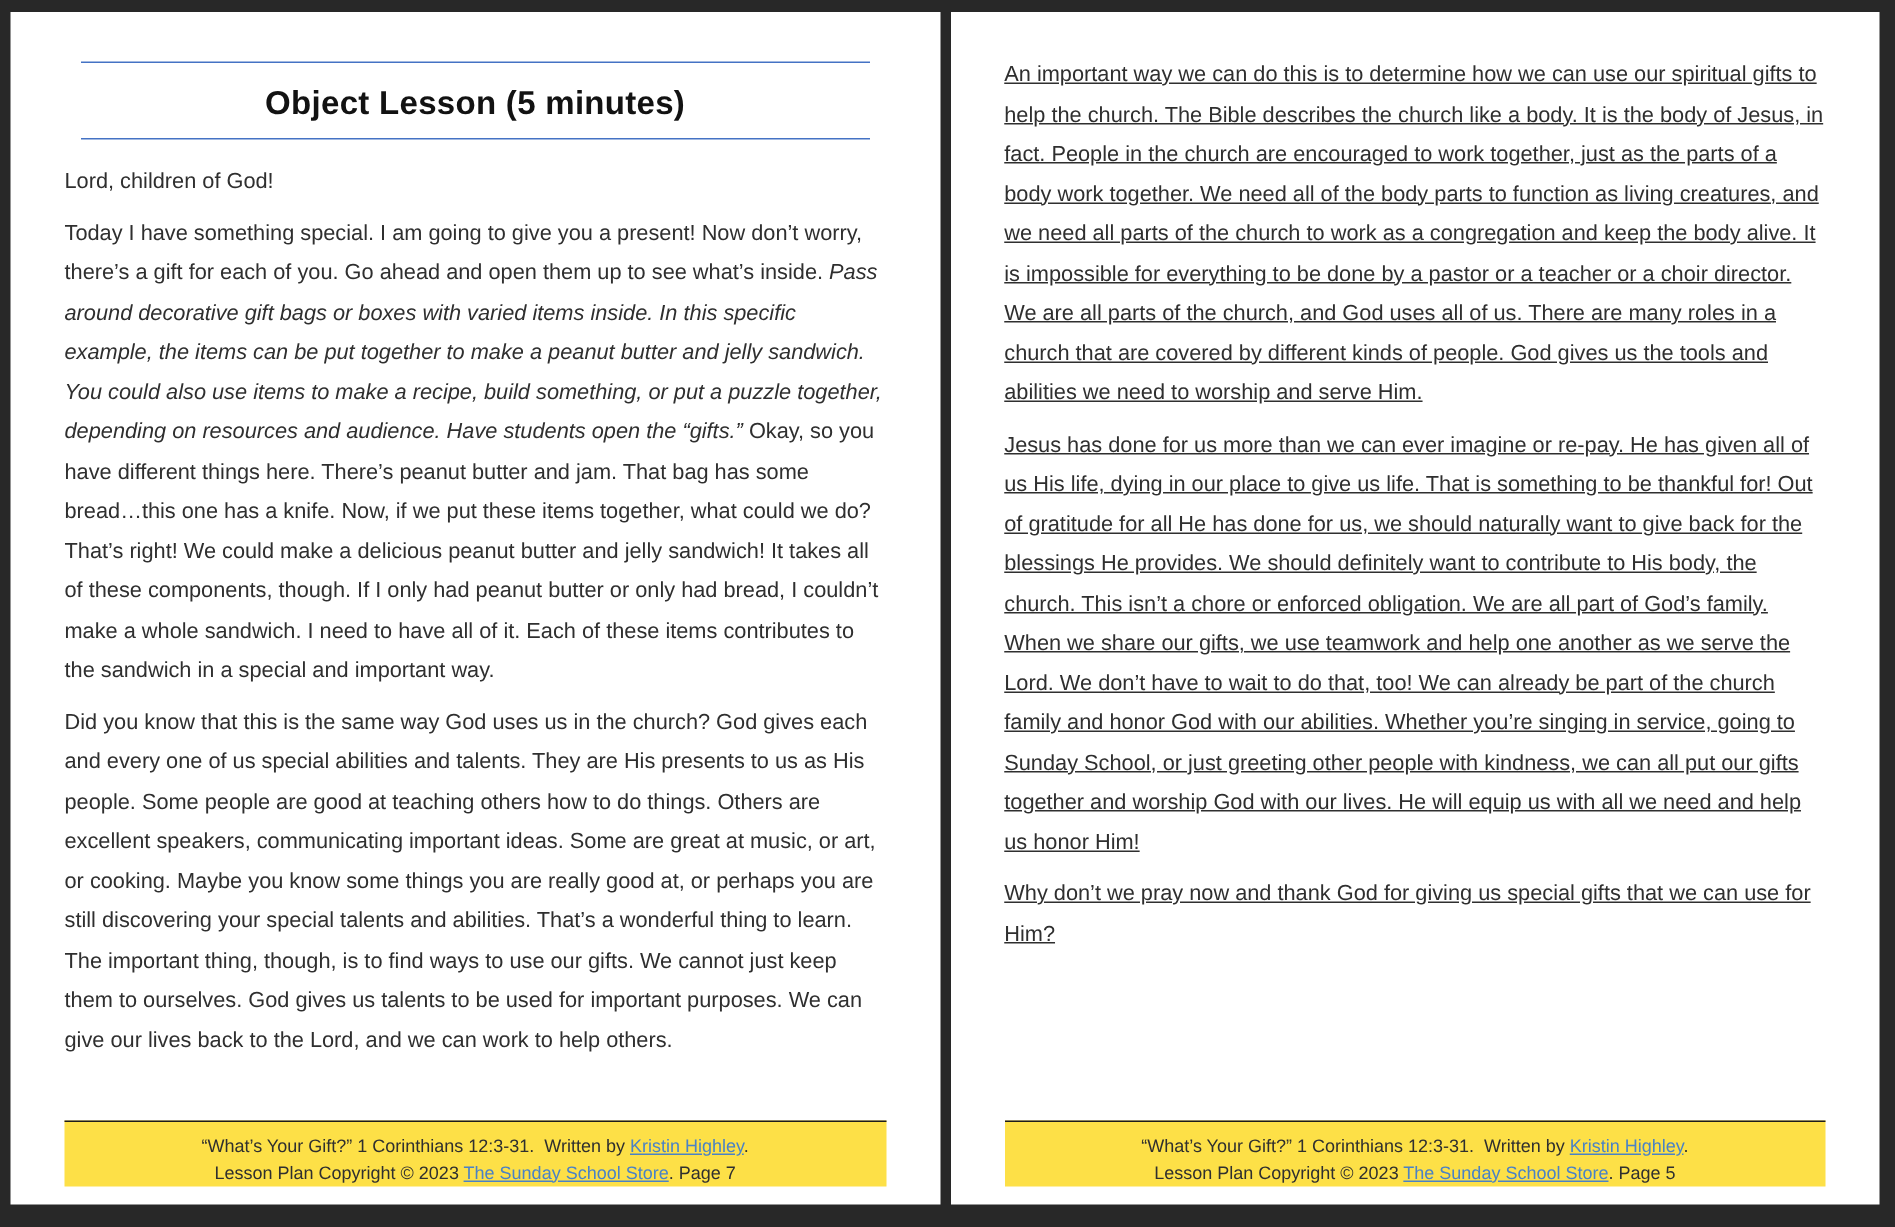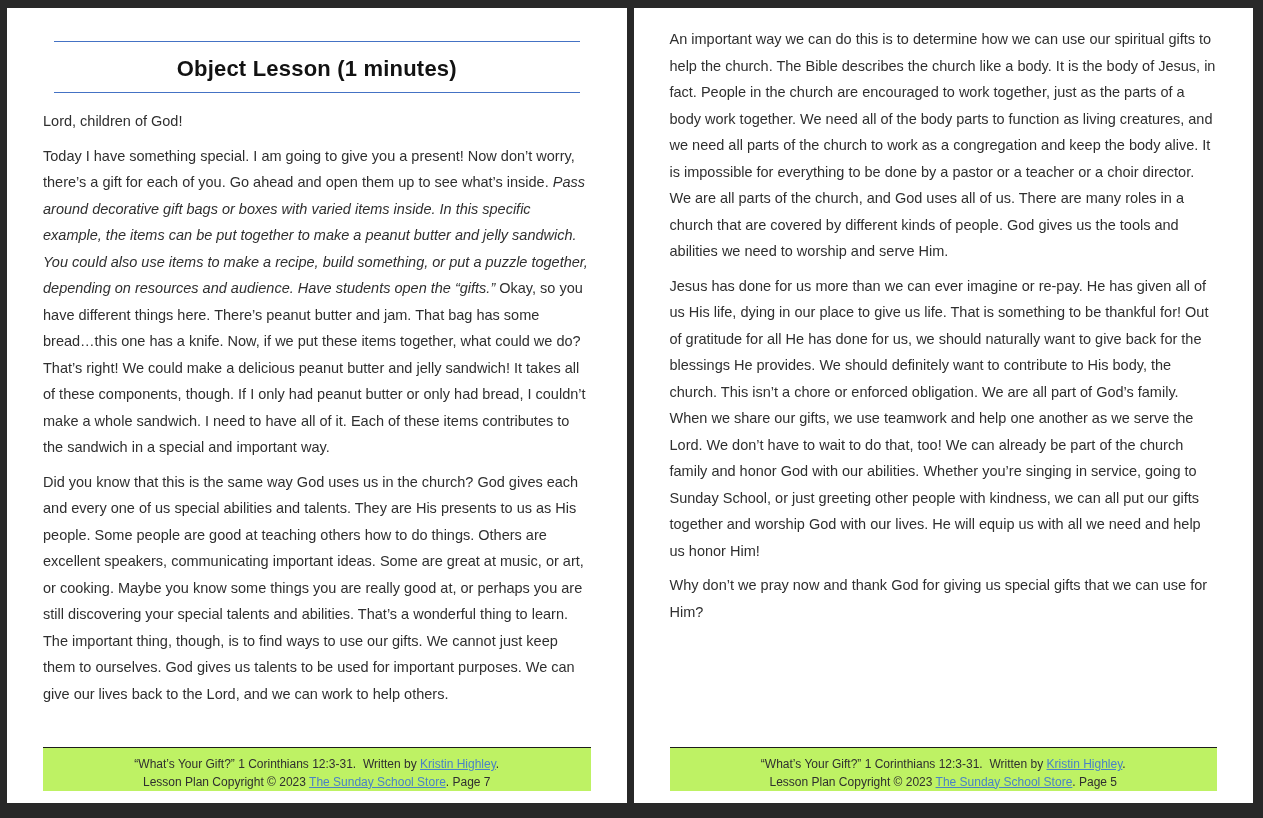--- a/index.html
+++ b/index.html
@@ -34,29 +34,29 @@
     letter-spacing: 0.2px;
   }
 
   
   .doc-text {
     font-size: 14.5px;
     line-height: 26.5px;
     color: #2f2f2f;
     margin-top: 15px;
   }
-  .doc-text.rp { margin-top: 18px; }
+  .doc-text.rp { margin-top: 29px; text-decoration: underline; }
   .doc-text p { margin: 0 0 8px 0; }
   .italic { font-style: italic; }
 
   
   .page-footer {
     position: absolute;
     left: 36px; right: 36px; bottom: 12px;
-    background: #bef264;
+    background: #fde047;
     border-top: 1.5px solid #1c1c1c;
     padding-top: 8px;
     text-align: center;
     font-size: 12px;
     line-height: 17.5px;
     color: #2f2f2f;
   }
   .footer-line { white-space: pre-wrap; }
   a.footer-link {
     color: #4a82c6;
@@ -65,21 +65,21 @@
   }
 </style>
 </head>
 <body>
 
 <div class="stage">
 
   <div class="page">
     <div class="heading-wrap">
       <div class="heading-rule"></div>
-      <h1 class="section-title">Object Lesson (1 minutes)</h1>
+      <h1 class="section-title">Object Lesson (5 minutes)</h1>
       <div class="heading-rule"></div>
     </div>
     <div class="page-inner">
       <div class="doc-text">
         <p>Lord, children of God!</p>
         <p><span>Today I have something special. I am going to give you a present! Now don’t worry, there’s a gift for each of you. Go ahead and open them up to see what’s inside. </span><span class="italic">Pass around decorative gift bags or boxes with varied items inside. In this specific example, the items can be put together to make a peanut butter and jelly sandwich. You could also use items to make a recipe, build something, or put a puzzle together, depending on resources and audience. Have students open the “gifts.” </span><span>Okay, so you have different things here. There’s peanut butter and jam. That bag has some bread…this one has a knife. Now, if we put these items together, what could we do? That’s right! We could make a delicious peanut butter and jelly sandwich! It takes all of these components, though. If I only had peanut butter or only had bread, I couldn’t make a whole sandwich. I need to have all of it. Each of these items contributes to the sandwich in a special and important way.</span></p>
         <p>Did you know that this is the same way God uses us in the church? God gives each and every one of us special abilities and talents. They are His presents to us as His people. Some people are good at teaching others how to do things. Others are excellent speakers, communicating important ideas. Some are great at music, or art, or cooking. Maybe you know some things you are really good at, or perhaps you are still discovering your special talents and abilities. That’s a wonderful thing to learn. The important thing, though, is to find ways to use our gifts. We cannot just keep them to ourselves. God gives us talents to be used for important purposes. We can give our lives back to the Lord, and we can work to help others.</p>
       </div>
     </div>
     <div class="page-footer">

